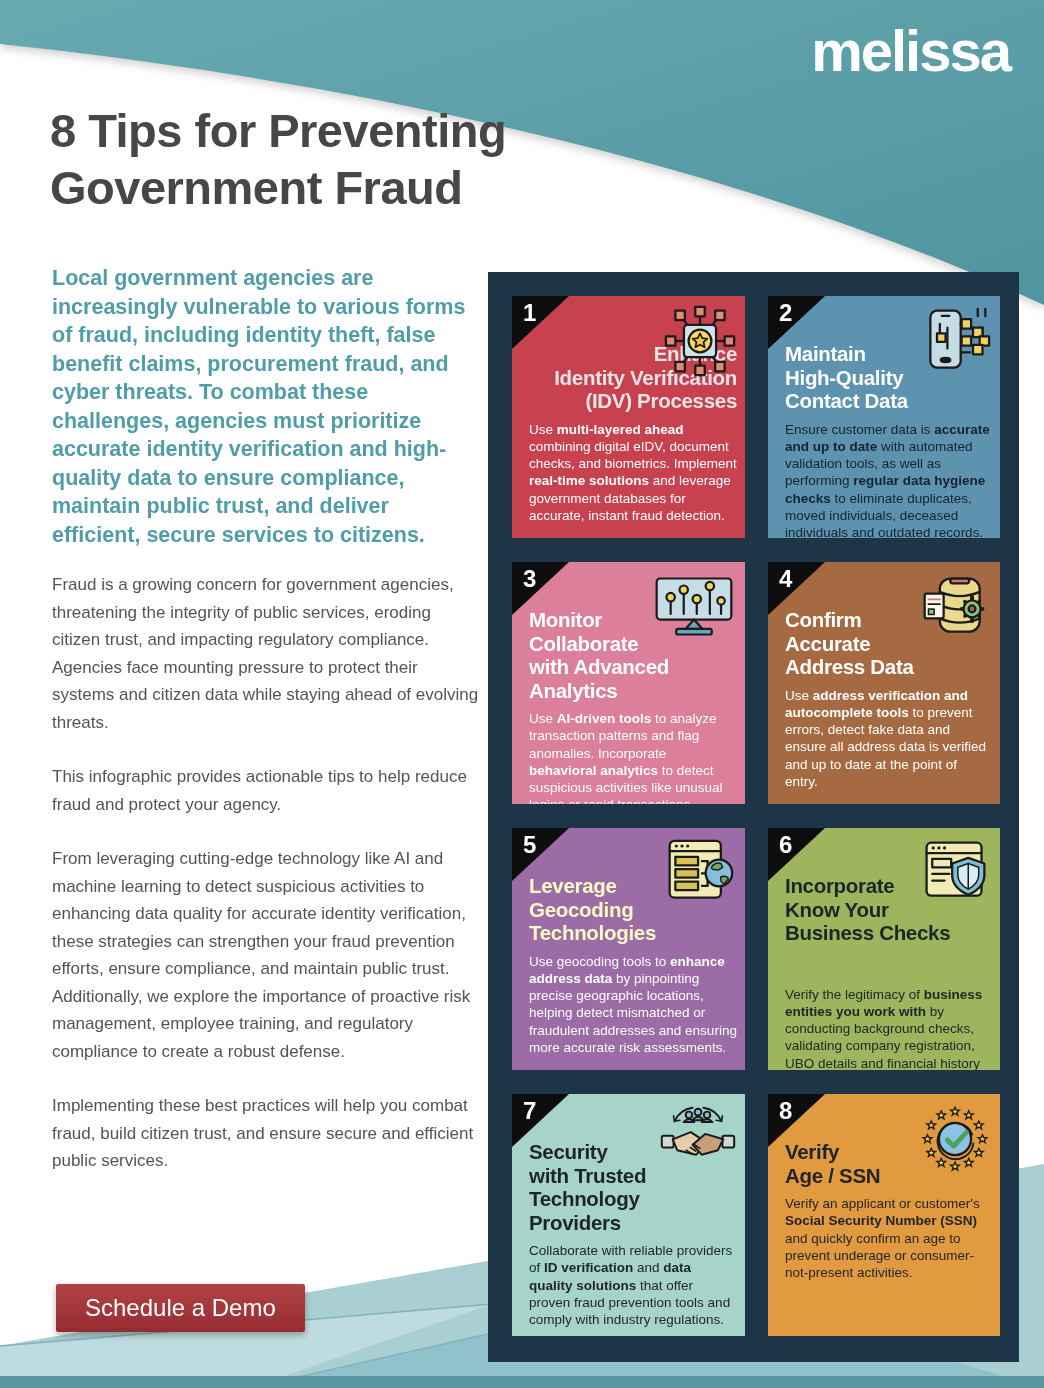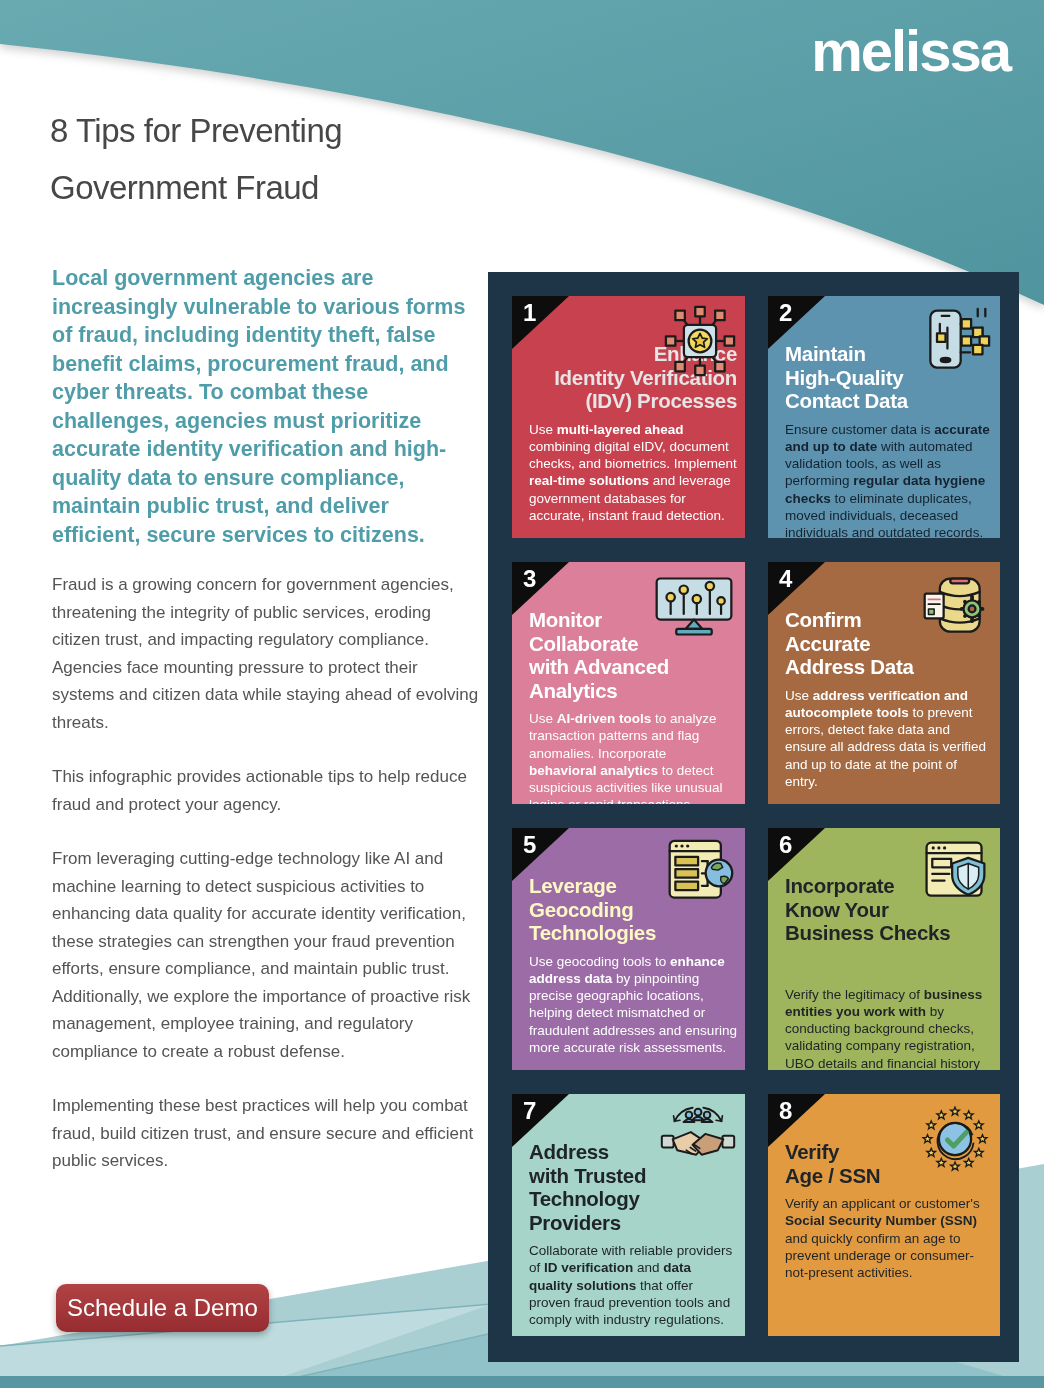--- a/index.html
+++ b/index.html
@@ -7,29 +7,29 @@
     width:1044px;height:1388px;position:relative;overflow:hidden;
     background:#ffffff;font-family:"Liberation Sans",sans-serif;
   }
   .hdr-svg{position:absolute;top:0;left:0;z-index:1}
   .logo{
     position:absolute;top:22px;right:34px;z-index:2;color:#fff;
     font-size:58px;font-weight:bold;letter-spacing:-2px;line-height:1;
   }
   .page-title{
     position:absolute;left:50px;top:102px;z-index:2;color:#474747;
-    font-size:33px;line-height:57px;letter-spacing:-0.5px;font-weight:400;
+    font-size:47px;line-height:57px;letter-spacing:-0.5px;font-weight:700;
   }
   .intro{position:absolute;left:52px;top:264px;width:430px;z-index:2}
   .lead{color:#4f9da9;font-weight:bold;font-size:21.5px;line-height:28.5px;margin:0 0 22px}
   .para{color:#545454;font-size:17px;line-height:27.5px;margin:12px 0 27px}
   .cta{
     position:absolute;left:56px;top:1284px;z-index:4;display:inline-block;
-    padding:10px 11px;font-size:24px;color:#fff;font-family:inherit;
-    background:linear-gradient(#b24344,#962c31);border:0;border-radius:10px;
+    padding:10px 29px;font-size:24px;color:#fff;font-family:inherit;
+    background:linear-gradient(#b24344,#962c31);border:0;border-radius:2px;
     box-shadow:0 3px 7px rgba(0,0,0,.3);cursor:pointer;
   }
   .panel{position:absolute;left:488px;top:272px;width:531px;height:1090px;background:#1e3447;z-index:3}
   .grid{
     position:absolute;inset:24px 19px 21px 24px;display:grid;
     grid-template-columns:233px 232px;grid-auto-rows:242px;
     column-gap:23px;row-gap:24px;
   }
   .card{position:relative;overflow:hidden;padding:46px 8px 6px 17px;box-sizing:border-box}
   .corner{position:absolute;top:0;left:0;width:57px;height:53px;background:#0d0d0d;
@@ -315,21 +315,21 @@
                 <path d="M46 21 q6 -7 12 0 z"></path>
       </g>
       <rect x="2" y="36" width="13" height="13" rx="2" fill="#cfd8d2"></rect>
       <rect x="69" y="36" width="13" height="13" rx="2" fill="#cfd8d2"></rect>
       <path d="M14 40 L34 32 L52 44 L40 57 L19 52 Z" fill="#e8cda9"></path>
       <path d="M70 40 L50 34 L36 46 L46 57 L64 52 Z" fill="#c89f78"></path>
       <path d="M38 46 l6 4 M33.5 49 l6 4 M29 52 l6 4" stroke-width="1.8" fill="none"></path>
     </g>
   </svg></div>
     <div class="tip-title" style="color: rgb(30, 36, 40);">
-          <div>Address</div>
+          <div>Security</div>
           <div>with Trusted</div>
           <div>Technology</div>
           <div>Providers</div>
         </div>
     <div class="tip-body" style="color: rgb(30, 36, 40);"><span>Collaborate with reliable providers of </span><b>ID verification</b><span> and </span><b>data quality solutions</b><span> that offer proven fraud prevention tools and comply with industry regulations.</span></div>
   </div>
       <div class="card" style="background: rgb(226, 154, 64);">
     <div class="corner">
       <span class="num">8</span>
     </div>

